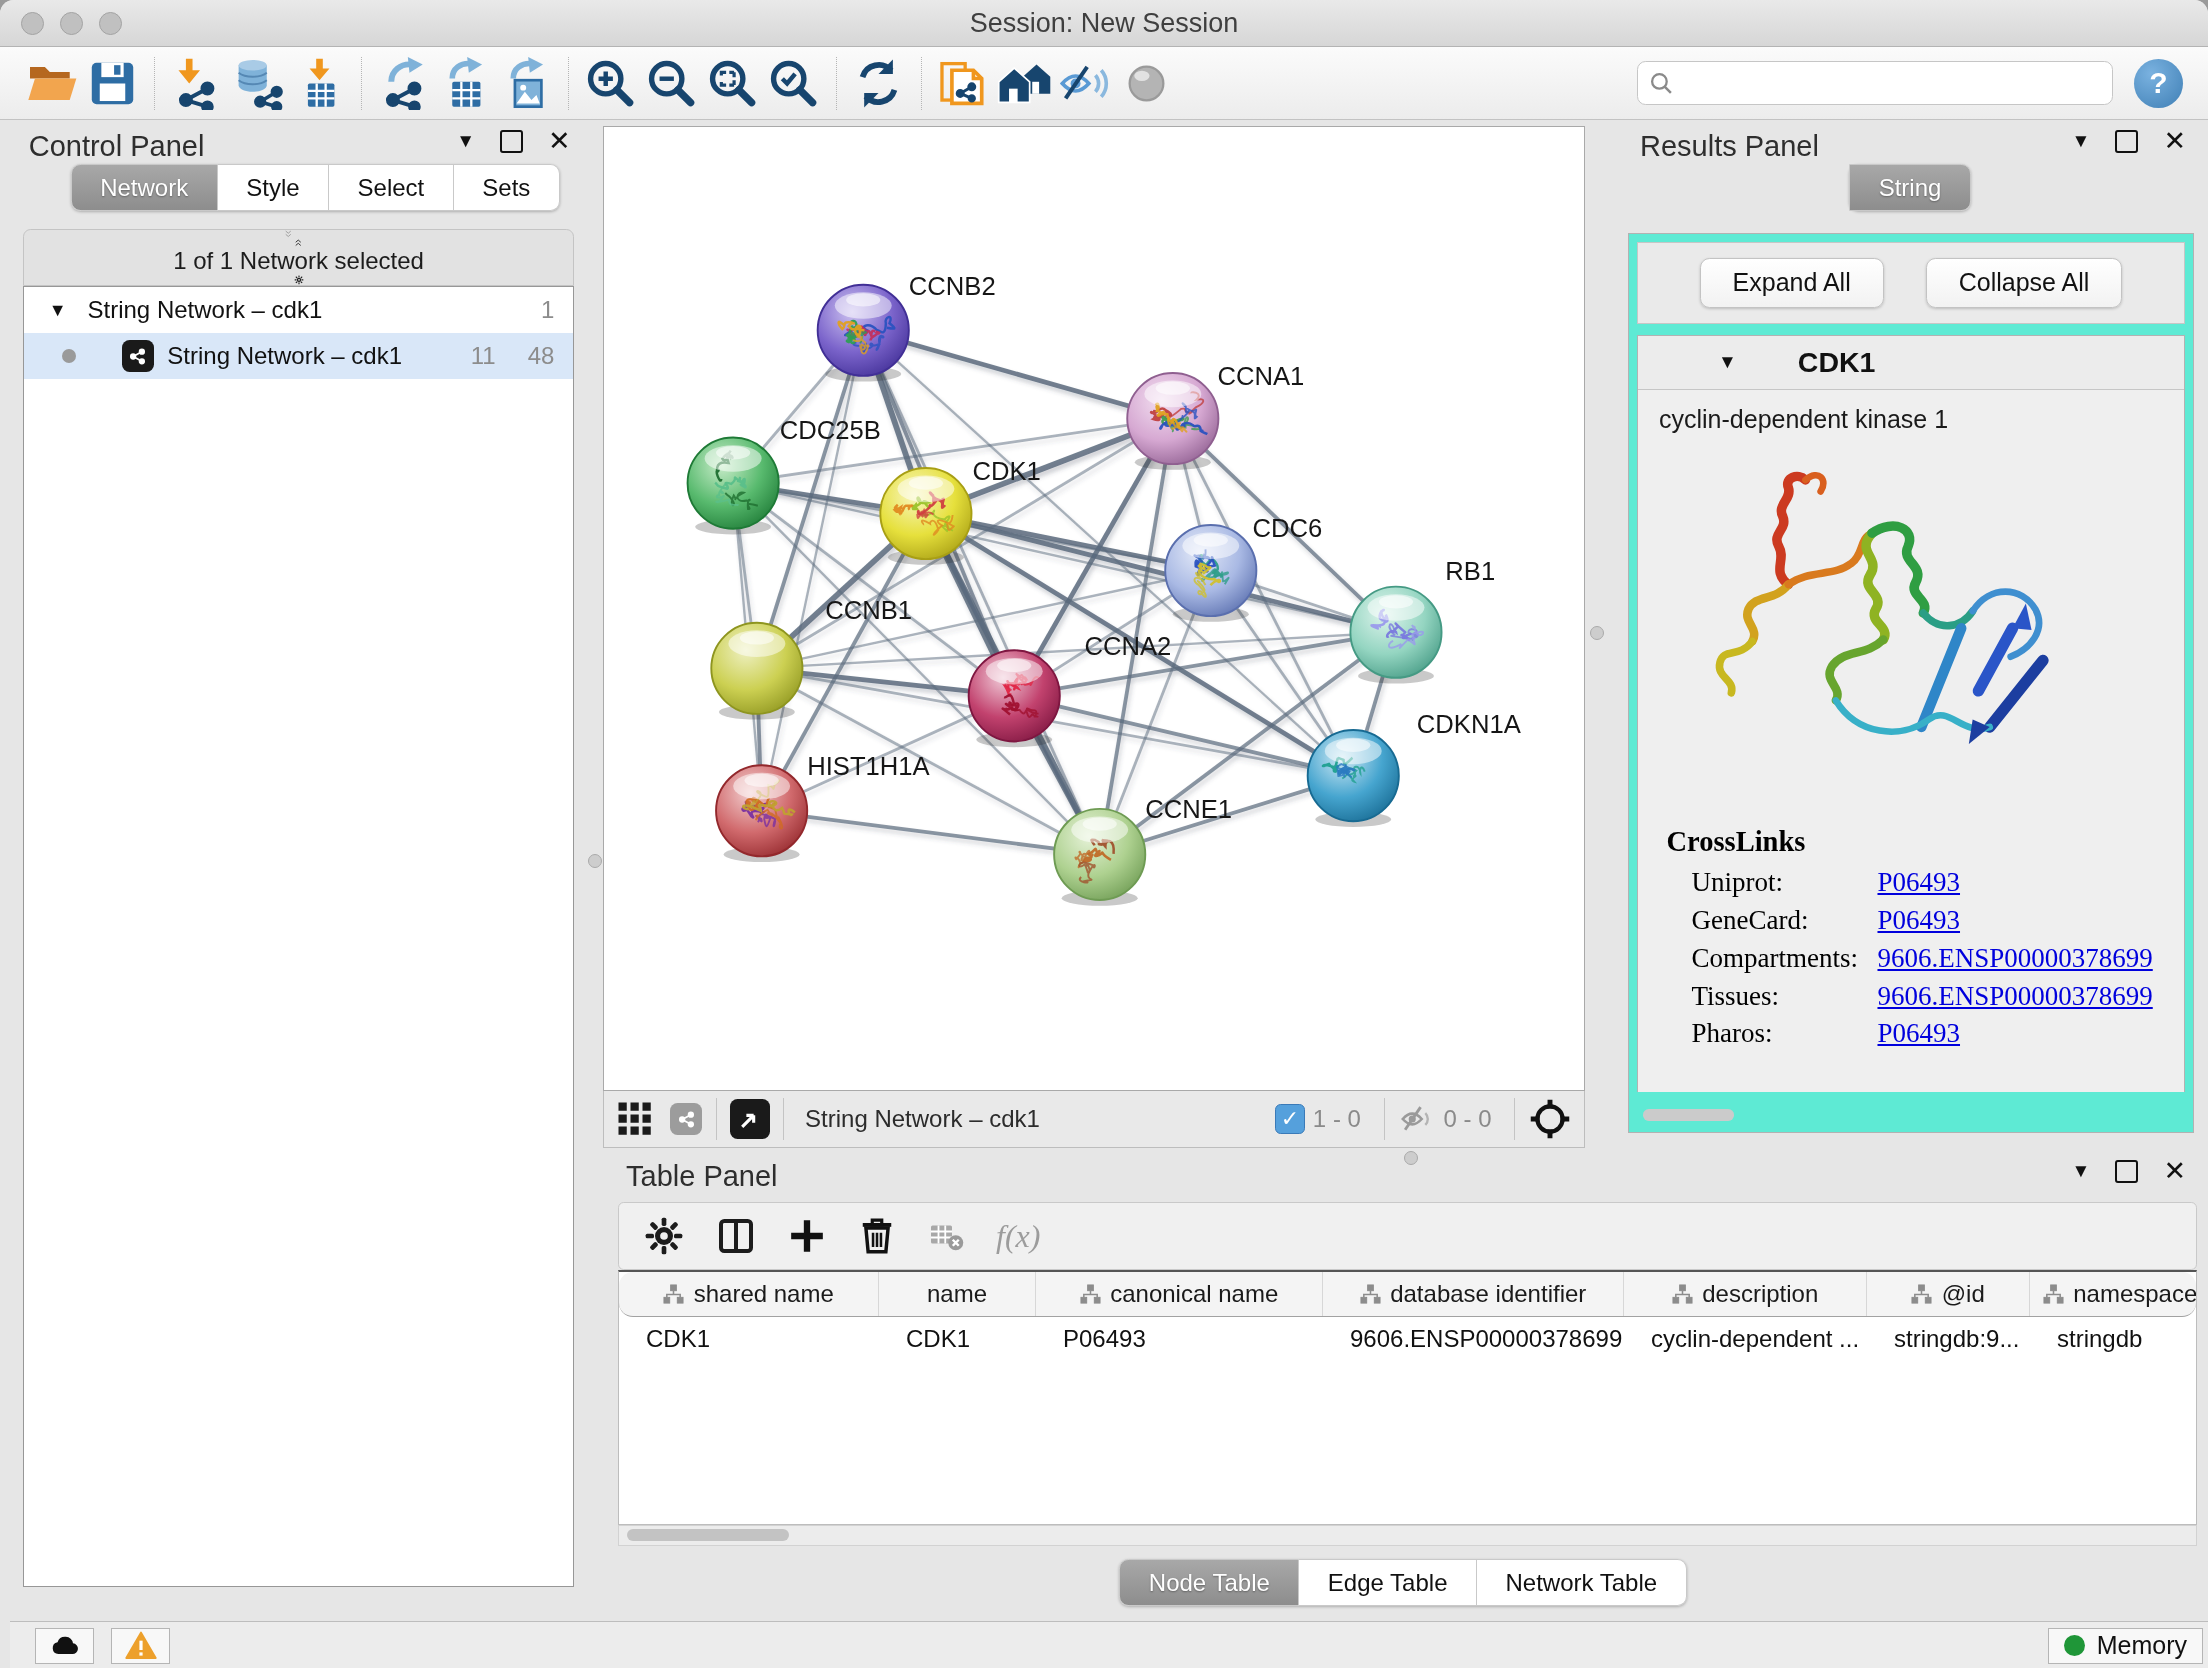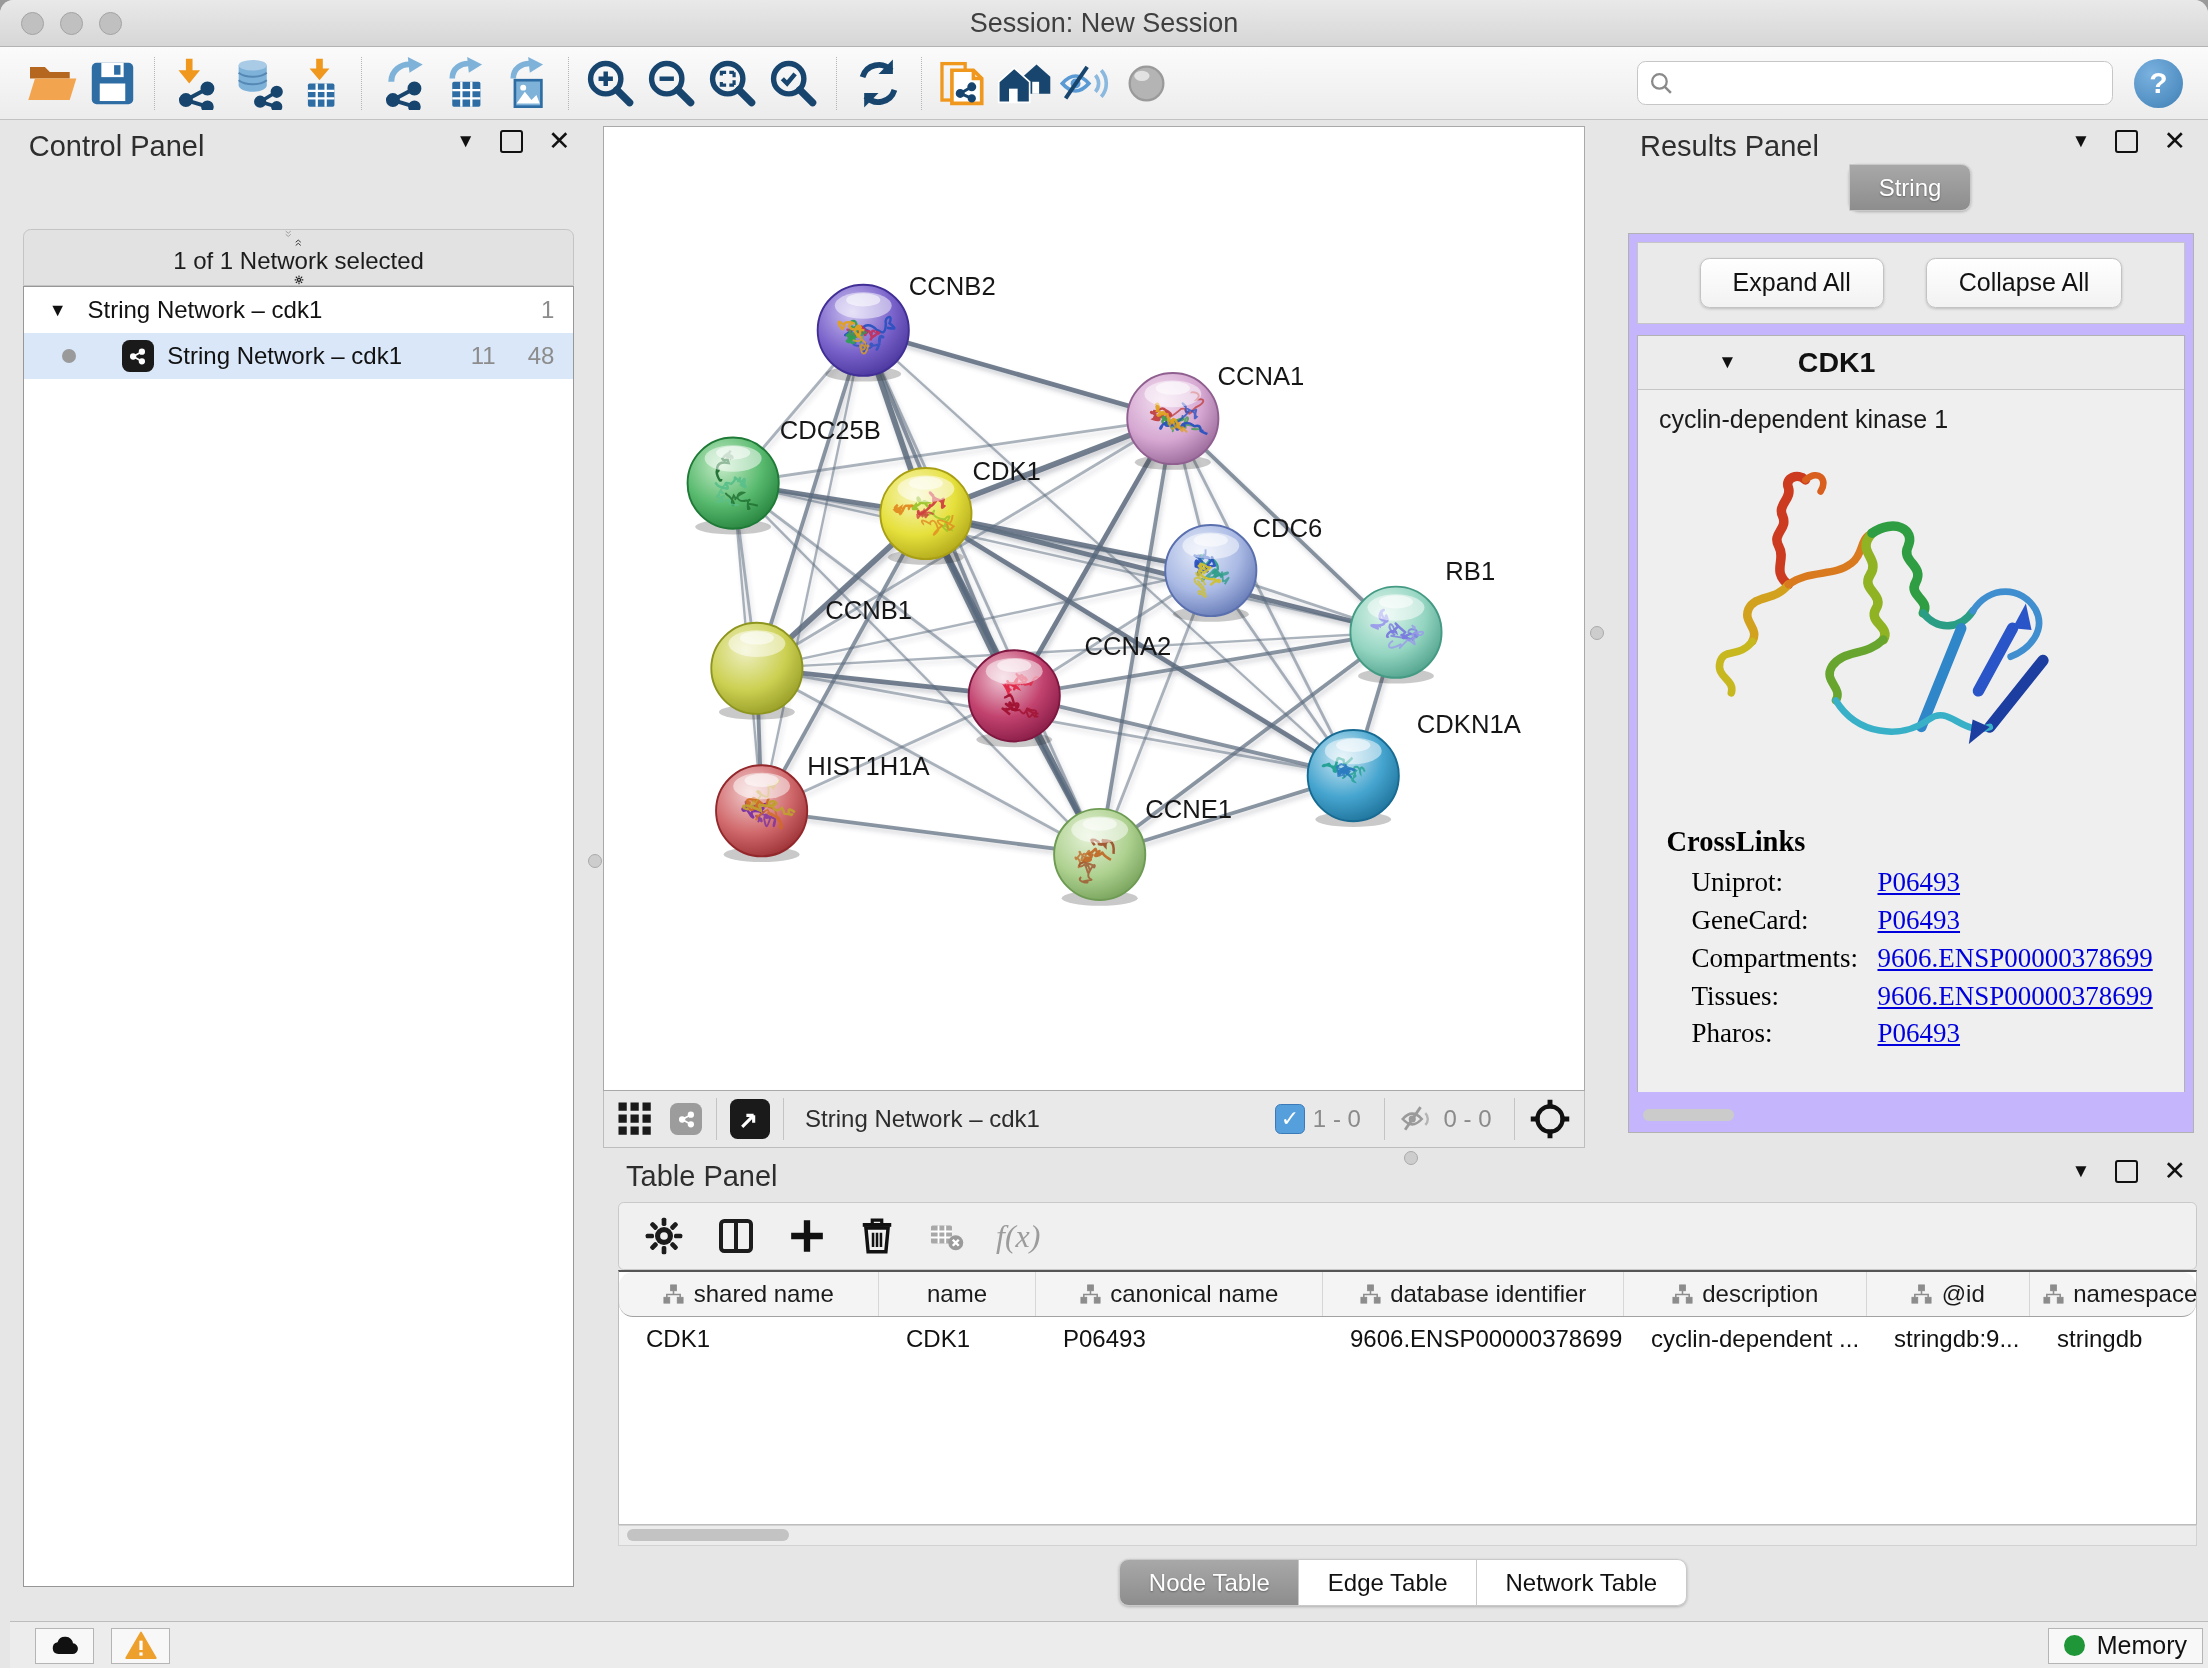--- a/index.html
+++ b/index.html
@@ -52,21 +52,21 @@
   .network-bar{position:absolute;left:603px;top:1091px;width:982px;height:57px;background:#e9e9e9;
     border:1px solid #bdbdbd;border-top:none;display:flex;align-items:center;box-sizing:border-box;padding:0 13.3px;}
   .nb-sep{width:0;height:42px;border-left:1px solid #c4c4c4;margin:0 13.3px;}
   .nb-title{font-size:24px;color:#2c2c2c;margin-left:7.6px;}
   .nb-cnt{font-size:24px;color:#8a8a8a;margin:0 9.5px 0 7.6px;}
   .checkbox{width:28.5px;height:28.5px;border-radius:5.7px;background:#55a0dc;border:1px solid #3a7ab8;
     color:#fff;font-size:22px;display:flex;align-items:center;justify-content:center;}
   
   .results-panel{position:absolute;left:1617px;top:126px;width:586px;height:1467px;}
   .rp-tab{position:absolute;left:0;right:0;top:38px;text-align:center;}
-  .rp-outer{position:absolute;left:11.4px;right:9.5px;top:107px;height:900px;background:#c4b5fd;border:1px solid #b2b2b2;padding:7.6px;box-sizing:border-box;}
+  .rp-outer{position:absolute;left:11.4px;right:9.5px;top:107px;height:900px;background:#5eead4;border:1px solid #b2b2b2;padding:7.6px;box-sizing:border-box;}
   .rp-buttons{height:80px;background:#eaeaea;border:1px solid #c6c6c6;display:flex;align-items:center;justify-content:center;gap:42px;margin-bottom:11.4px;}
   .rp-btn{padding:9.5px 32px;font-size:25px;background:linear-gradient(#ffffff,#f2f2f2);border:1px solid #c3c3c3;
     border-radius:9.5px;box-shadow:0 1px 2.9px rgba(0,0,0,.2);color:#111;}
   .rp-section{border:1px solid #b2b2b2;height:757px;box-sizing:border-box;}
   .rp-sec-head{height:53px;background:#ececec;display:flex;align-items:center;border-bottom:1px solid #c6c6c6;}
   .gene-name{font-size:28.5px;font-weight:bold;color:#111;margin-left:61px;}
   .rp-sec-content{height:702px;background:#efefef;overflow:hidden;position:relative;}
   .rp-desc{font-size:25px;color:#1a1a1a;margin:15px 0 0 21px;}
   .crosslinks{position:absolute;left:28.5px;top:436px;font-family:"Liberation Serif","DejaVu Serif",serif;}
   .clhead{font-size:28.5px;font-weight:bold;color:#000;margin-bottom:9.5px;}
@@ -282,20 +282,26 @@
   </div>
 
   <div class="control-panel">
     <div class="panel-head">
       <span class="panel-title">Control Panel</span>
       <div class="phicons">
         <span class="tri">▼</span>
         <span class="sqico"></span>
         <span class="xico">✕</span>
       </div>
+    </div>
+    <div class="seg cp-tabs">
+      <div class="tab sel">Network</div>
+      <div class="tab">Style</div>
+      <div class="tab">Select</div>
+      <div class="tab">Sets</div>
     </div>
     <div class="cp-toolbar">
       <svg width="28.5" height="28.5" viewBox="0 0 24 24" style="margin-right:21px">
         <path d="M5 3l7 6 7-6M5 12l7 6 7-6" stroke="#9a9a9a" stroke-width="2.6" fill="none"></path>
         </svg>
       <svg width="28.5" height="28.5" viewBox="0 0 24 24">
         <path d="M5 9l7-6 7 6M5 18l7-6 7 6" stroke="#2b2b2b" stroke-width="2.6" fill="none"></path>
         </svg>
       <span class="cp-status">1 of 1 Network selected</span>
       <svg width="32" height="32" viewBox="0 0 24 24">

